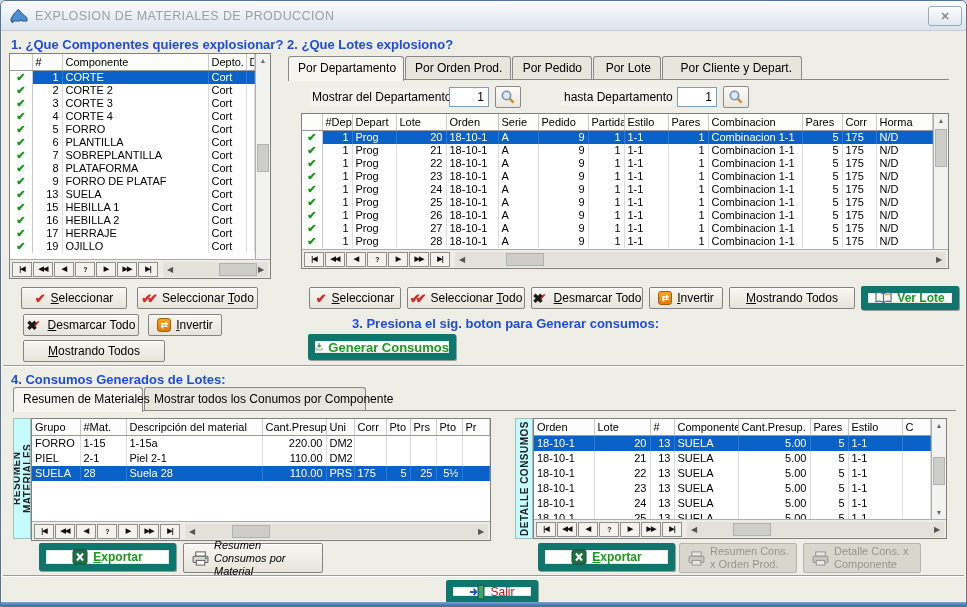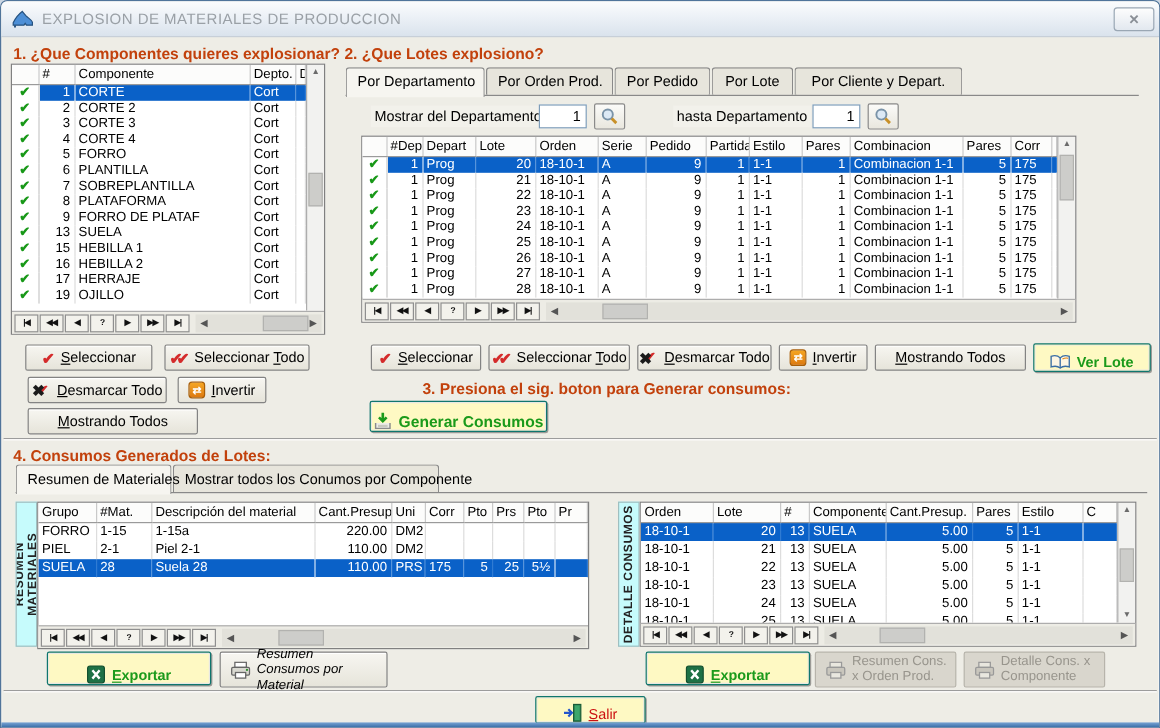--- a/index.html
+++ b/index.html
@@ -21,21 +21,21 @@
     border-bottom:1px solid #C7CFD8; display:flex; align-items:center; }
   .titlebar .ttl { color:#9AA0A6; font-size:12.5px; letter-spacing:.4px; margin-left:6px; }
   .app-icon { width:20px; height:20px; margin-left:8px; }
   .close-btn { position:absolute; right:4px; top:5px; width:34px; height:20px;
     border:1px solid #9AA7B4; border-radius:3px;
     background:linear-gradient(#FDFDFD,#E2E8EF);
     color:#8A8F96; font-weight:bold; font-size:11px;
     display:flex; align-items:center; justify-content:center; cursor:pointer; }
 
   
-  .sec-title { position:absolute; color:#c2410c; font-weight:bold; font-size:13px; white-space:nowrap; }
+  .sec-title { position:absolute; color:#1d4ed8; font-weight:bold; font-size:13px; white-space:nowrap; }
 
   
   .gridbox { position:absolute; border:1px solid #808080; background:#fff; display:flex; flex-direction:column; }
   .gridtop { flex:1; display:flex; overflow:hidden; }
   .tblwrap { flex:1; overflow:hidden; }
   table.grid { border-collapse:collapse; table-layout:fixed; width:100%; font-size:11px; background:#fff; }
   .grid th { font-weight:normal; text-align:left; padding:1px 3px; height:16px;
     border-right:1px solid #C9C9C9; border-bottom:1px solid #9A9A9A;
     background:#FCFCFB; white-space:nowrap; overflow:hidden; }
   .grid td { padding:0 3px; height:13px; line-height:13px; font-size:11px;
@@ -90,31 +90,31 @@
     display:flex; align-items:center; font-size:8px; color:#555; }
   .hscroll .harr { width:14px; text-align:center; cursor:pointer; }
   .hscroll .htrk { flex:1; position:relative; height:100%; }
   .hscroll .hthumb { position:absolute; top:1px; bottom:1px; left:8%; width:38px;
     background:#CDCDCA; border:1px solid #B2B2AF; cursor:pointer; }
 
   
   .tab { position:relative; display:inline-block; height:23px; padding:4px 9px 0 9px;
     font-size:12px; color:#000; background:#E7E5DC; border:1px solid #898989;
     border-bottom:none; border-radius:3px 3px 0 0; margin-right:1px; cursor:pointer;
-    white-space:nowrap; text-align:center; }
+    white-space:nowrap; text-align:right; }
   .tab.active { background:#F6F5F0; height:25px; margin-top:-2px; z-index:2; }
   .tabline { position:absolute; height:1px; background:#898989; }
 
   
   .btn { position:absolute; height:22px; border:1px solid #838383; border-radius:2px;
     background:linear-gradient(#F7F6F1,#E6E4DA); font-size:12px; color:#000;
     display:flex; align-items:center; justify-content:center; gap:5px; cursor:pointer;
     box-shadow: inset 0 1px 0 #FFFFFF; white-space:nowrap; }
-  .btn-white { background:#fef9c3; border:1px solid #0f766e;
-    box-shadow: 1px 1px 0 rgba(0,0,0,.35), inset 0 0 0 1px #E8E8E2; align-items: flex-end; }
+  .btn-white { background:#ffffff; border:7px solid #0f766e;
+    box-shadow: 1px 1px 0 rgba(0,0,0,.35), inset 0 0 0 1px #E8E8E2; }
   .btn-green { color:#1B9A1B; font-weight:bold; }
   .btn-dis { background:#D9D6CD; color:#98958D; border-color:#B7B4AB; box-shadow:none; cursor:default; }
   .btn .u { text-decoration:underline; }
   .ico-chk1 { color:#D42B2B; font-weight:bold; font-size:13px; }
   .ico-chk2 { color:#D42B2B; font-weight:bold; font-size:13px; letter-spacing:-5px; margin-right:4px; }
   .ico-unchk { position:relative; width:16px; height:14px; display:inline-block; }
   .ico-unchk .a { position:absolute; left:4px; top:0; color:#D42B2B; font-weight:bold; font-size:12px; }
   .ico-unchk .b { position:absolute; left:0; top:0; color:#1A1A1A; font-weight:bold; font-size:13px; }
   .ico-inv { width:14px; height:14px; background:linear-gradient(#F5A623,#DD7A10);
     border:1px solid #A85E08; border-radius:3px; color:#fff; font-size:9px; font-weight:bold;
@@ -343,21 +343,21 @@
   </div>
   <div class="flabel" style="left:560px; top:87px;">hasta Departamento</div>
   <input class="finput" style="left: 676px; top: 86px;" value="1">
   <div class="magbtn" style="left:722px; top:85px;">
     <svg width="16" height="16" viewBox="0 0 16 16">
       <circle cx="6.5" cy="6.5" r="4.2" fill="#DCE9F5" stroke="#7A93A8" stroke-width="1.6"></circle>
       <line x1="9.8" y1="9.8" x2="13.6" y2="13.6" stroke="#C89028" stroke-width="2.4"></line>
     </svg>
   </div>
 
-  <div class="gridbox" style="left:300px; top:112px; width:596px; height:156px;">
+  <div class="gridbox" style="left:300px; top:112px; width:648px; height:156px;">
     <div class="gridtop">
       <div class="tblwrap">
         <table class="grid" id="grid2">
           <thead>
             <tr>
 
             <th></th>
                 <th>#Dep</th>
                 <th>Depart</th>
                 <th>Lote</th>

